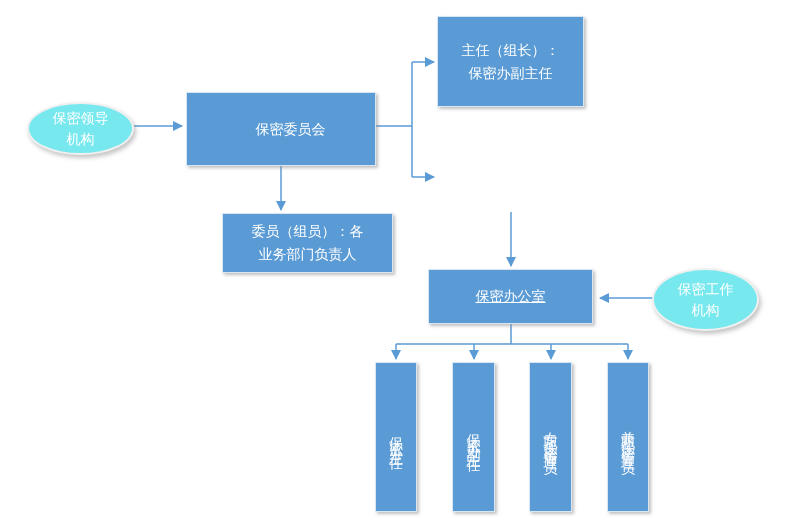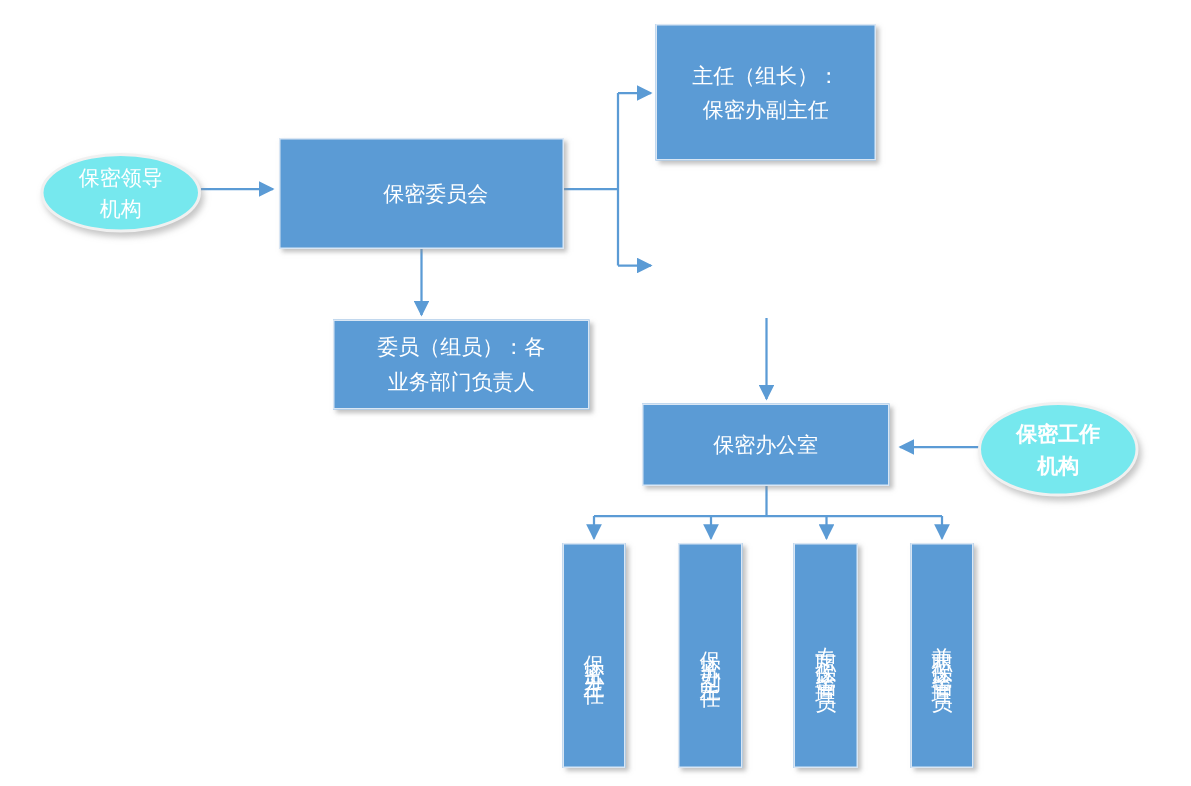--- a/index.html
+++ b/index.html
@@ -47,22 +47,22 @@
     text-orientation: upright;
     letter-spacing: 5px;
     font-size: 14px;
   }
   
   #node-ellipse-leadership { left: 27px;  top: 102px; width: 107px; height: 53px; }
   #node-box-committee      { left: 186px; top: 92px;  width: 190px; height: 74px; padding-left: 19px; }
   #node-box-director       { left: 437px; top: 16px;  width: 147px; height: 91px; }
   #node-box-deputy         { left: 437px; top: 143px; width: 149px; height: 69px; }
   #node-box-members        { left: 197px; top: 213px; width: 171px; height: 60px; margin-left: 25px; }
-  #node-box-office         { left: 428px; top: 269px; width: 165px; height: 55px; }
-  #node-ellipse-work       { left: 652px; top: 268px; width: 107px; height: 63px; font-weight: bold; }
+  #node-box-office         { left: 428px; top: 269px; width: 165px; height: 55px; text-decoration: underline; }
+  #node-ellipse-work       { left: 652px; top: 268px; width: 107px; height: 63px; }
   #node-vbox-office-director { left: 375px; top: 362px; width: 42px; height: 150px; }
   #node-vbox-office-deputy   { left: 452px; top: 362px; width: 43px; height: 150px; }
   #node-vbox-fulltime-admin  { left: 529px; top: 362px; width: 43px; height: 150px; }
   #node-vbox-parttime-admin  { left: 607px; top: 362px; width: 42px; height: 150px; }
   .connector { stroke: var(--connector, #5B9BD5); stroke-width: 1.5; fill: none; }
 </style>
 </head>
 <body>
 
 <div id="canvas">

